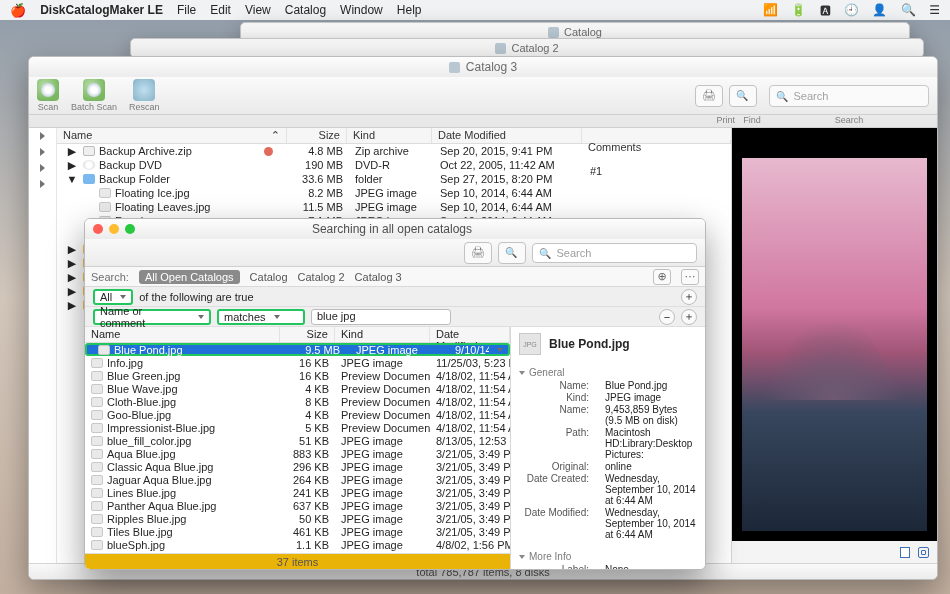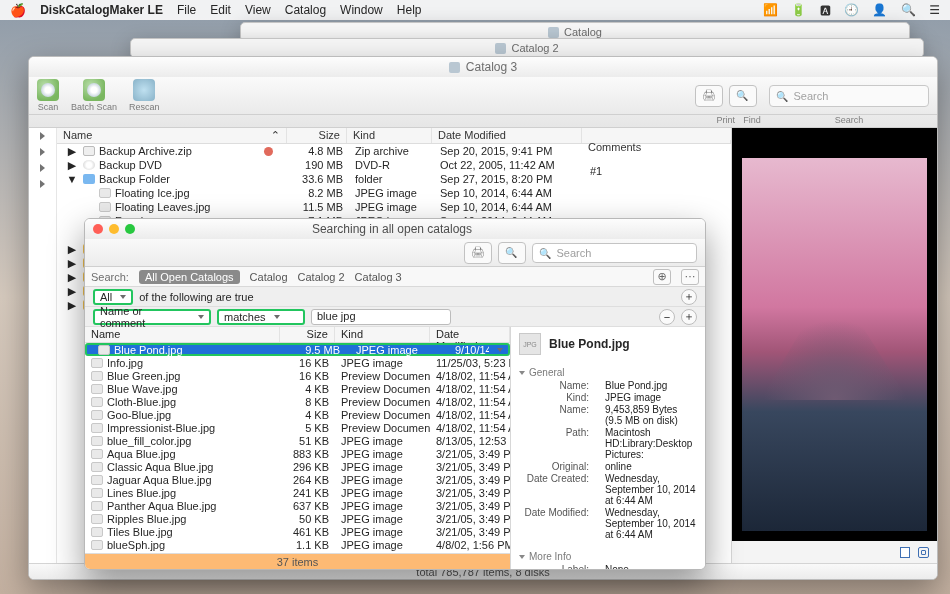--- a/index.html
+++ b/index.html
@@ -87,21 +87,21 @@
   .results{flex:1;display:flex;flex-direction:column;min-width:0;}
   .rhdr{display:flex;background:#f6f6f6;border-bottom:1px solid #ddd;height:16px;}
   .rhdr div{padding:1px 6px;border-right:1px solid #e3e3e3;}
   .rn{flex:0 0 195px;} .rs{flex:0 0 55px;text-align:right;} .rk{flex:0 0 95px;} .rd{flex:1;}
   .rbody{flex:1;overflow:hidden;}
   .rrow{display:flex;height:13px;align-items:center;}
   .rrow>div{padding:0 6px;overflow:hidden;white-space:nowrap;}
   .rrow .rn{display:flex;align-items:center;gap:4px;flex:0 0 195px;}
   .rrow .rs{flex:0 0 55px;text-align:right;} .rrow .rk{flex:0 0 95px;} .rrow .rd{flex:1;}
   .rrow.sel{background:#1f6fd8;color:#fff;}
-  .rfoot{height:16px;background:#fdba74;border-top:1px solid #ddd;display:flex;align-items:center;justify-content:center;color:#555;}
+  .rfoot{height:16px;background:#eab308;border-top:1px solid #ddd;display:flex;align-items:center;justify-content:center;color:#555;}
 
   .inspector{flex:0 0 195px;border-left:1px solid #d7d7d7;display:flex;flex-direction:column;background:#fff;font-size:10px;}
   .ihdr{display:flex;align-items:center;gap:8px;padding:6px 8px;}
   .ihdr .thumb{width:22px;height:22px;background:#e5e5e5;border:1px solid #c9c9c9;display:flex;align-items:center;justify-content:center;font-size:7px;color:#888;}
   .ihdr .t{font-size:12px;font-weight:600;}
   .sect{padding:2px 8px 4px;}
   .sect .sh{color:#7a7a7a;margin:4px 0 2px;display:flex;align-items:center;gap:4px;}
   .sect .sh::before{content:"";width:0;height:0;border-left:3px solid transparent;border-right:3px solid transparent;border-top:4px solid #888;}
   .kv{display:flex;gap:16px;margin:1px 0;}
   .kv .k{flex:0 0 70px;text-align:right;color:#555;}

